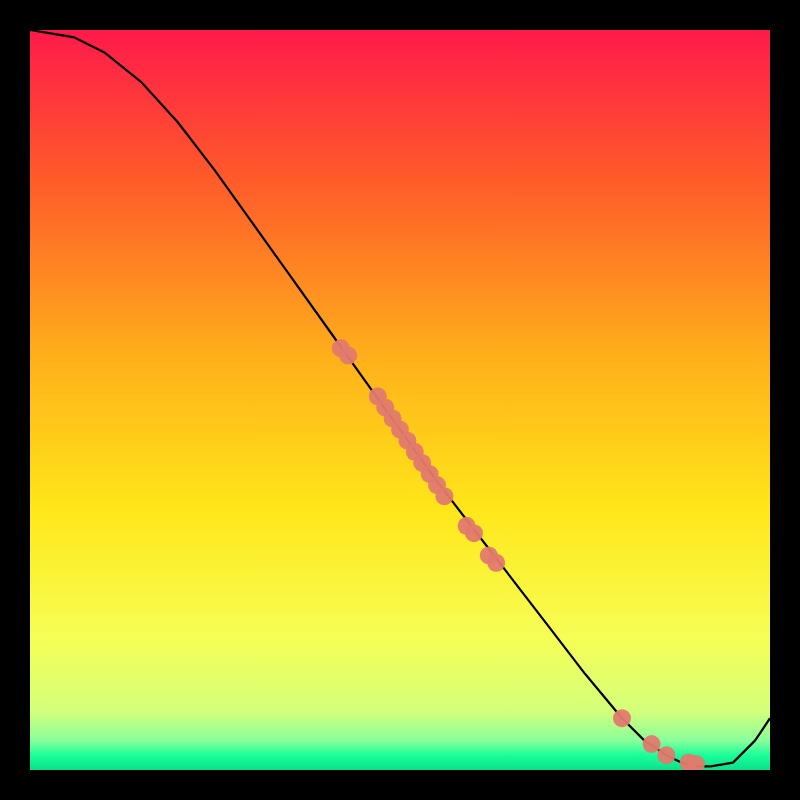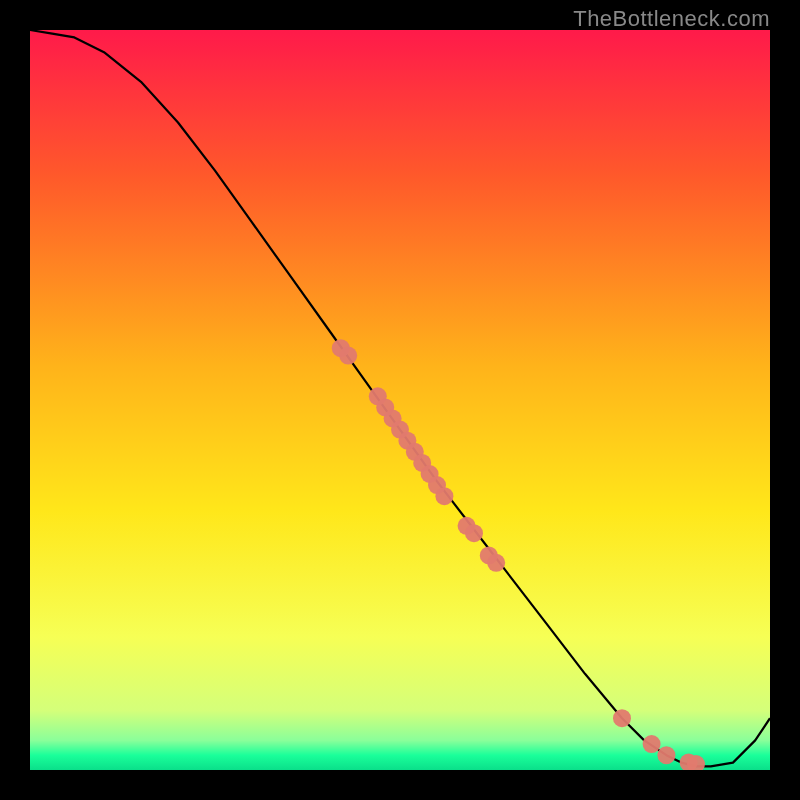--- a/index.html
+++ b/index.html
@@ -44,21 +44,20 @@
     font-family: Arial, sans-serif;
     font-size: 22px;
     font-weight: 500;
     letter-spacing: 0.5px;
   }
 </style>
 </head>
 <body>
 
 <div class="chart-container">
-  <div class="watermark">TheBottleneck.com</div>
   <div class="plot-area">
     <svg class="gradient-bg" viewBox="0 0 740 740" preserveAspectRatio="none">
       <defs>
         <linearGradient id="bg-grad" x1="0" y1="0" x2="0" y2="1">
           <stop offset="0%" stop-color="#ff1a4a"></stop>
           <stop offset="20%" stop-color="#ff5a2a"></stop>
           <stop offset="45%" stop-color="#ffb21a"></stop>
           <stop offset="65%" stop-color="#ffe71a"></stop>
           <stop offset="82%" stop-color="#f6ff55"></stop>
           <stop offset="92%" stop-color="#d4ff7a"></stop>

